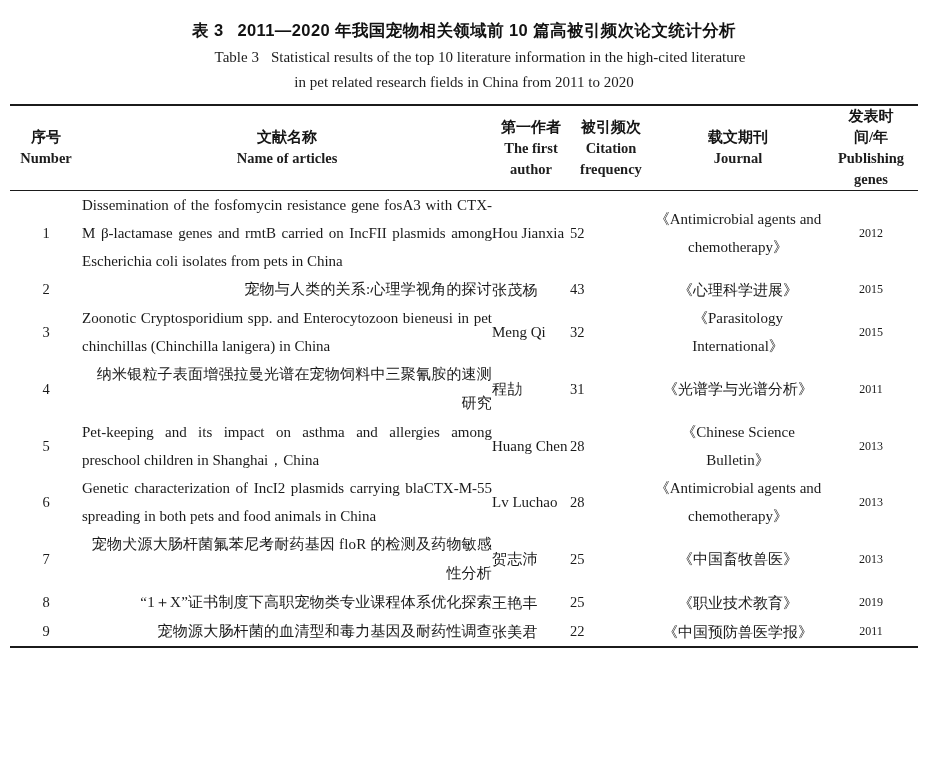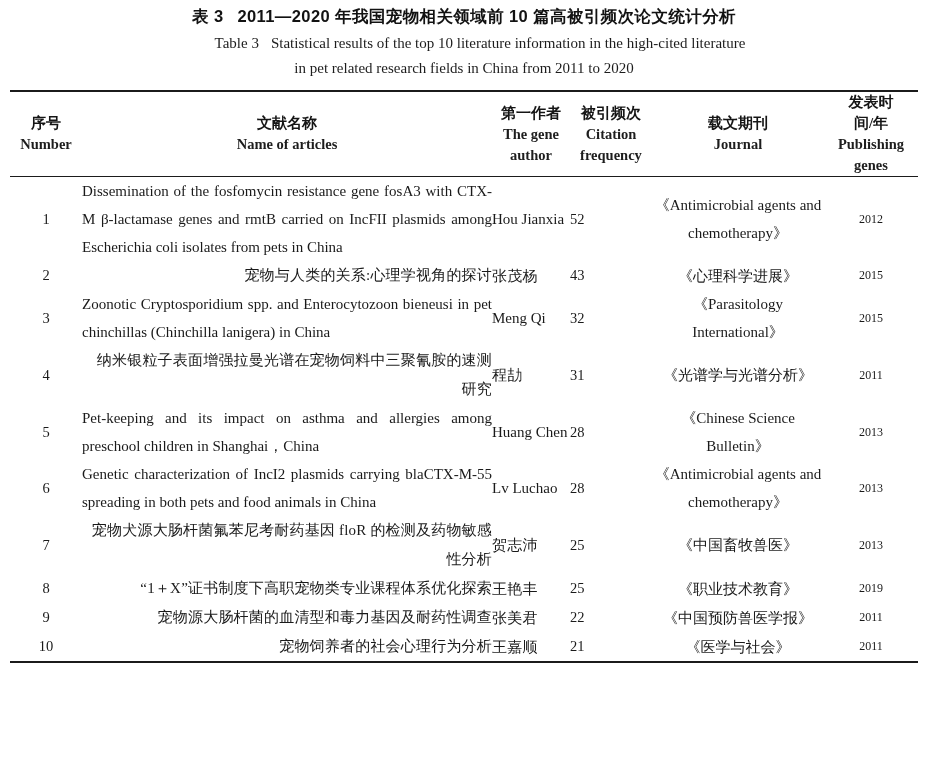--- a/index.html
+++ b/index.html
@@ -24,21 +24,21 @@
   }
 
   
   .caption-cn {
     text-align: center;
     font-family: "Liberation Sans", "DejaVu Sans", sans-serif;
     font-weight: bold;
     font-size: 16.5px;
     letter-spacing: 0.4px;
     color: #121212;
-    padding-top: 6px;
+    padding-top: 20px;
     line-height: 20px;
   }
   .caption-cn .cap-num { margin-right: 14px; }
 
   .caption-en {
     text-align: center;
     font-size: 15px;
     line-height: 25px;
     color: #1d1d1d;
     padding-top: 5px;
@@ -189,21 +189,21 @@
         <th class="hcell">
           <span class="cn">序号</span>
           <span class="en">Number</span>
         </th>
         <th class="hcell">
           <span class="cn">文献名称</span>
           <span class="en">Name of articles</span>
         </th>
         <th class="hcell">
           <span class="cn">第一作者</span>
-          <span class="en">The gene</span>
+          <span class="en">The first</span>
           <span class="en">author</span>
         </th>
         <th class="hcell">
           <span class="cn">被引频次</span>
           <span class="en">Citation</span>
           <span class="en">frequency</span>
         </th>
         <th class="hcell">
           <span class="cn">载文期刊</span>
           <span class="en">Journal</span>
@@ -295,25 +295,17 @@
           <td class="cell-year">2019</td>
         </tr>
         <tr>
           <td class="cell-num">9</td>
           <td class="cell-title cn">宠物源大肠杆菌的血清型和毒力基因及耐药性调查</td>
           <td class="cell-author cn">张美君</td>
           <td class="cell-cite">22</td>
           <td class="cell-journal">《中国预防兽医学报》</td>
           <td class="cell-year">2011</td>
         </tr>
-        <tr>
-          <td class="cell-num">10</td>
-          <td class="cell-title cn">宠物饲养者的社会心理行为分析</td>
-          <td class="cell-author cn">王嘉顺</td>
-          <td class="cell-cite">21</td>
-          <td class="cell-journal">《医学与社会》</td>
-          <td class="cell-year">2011</td>
-        </tr>
       </tbody>
   </table>
 
   <div class="rule-bottom"></div>
 </div>
 
 </body></html>

